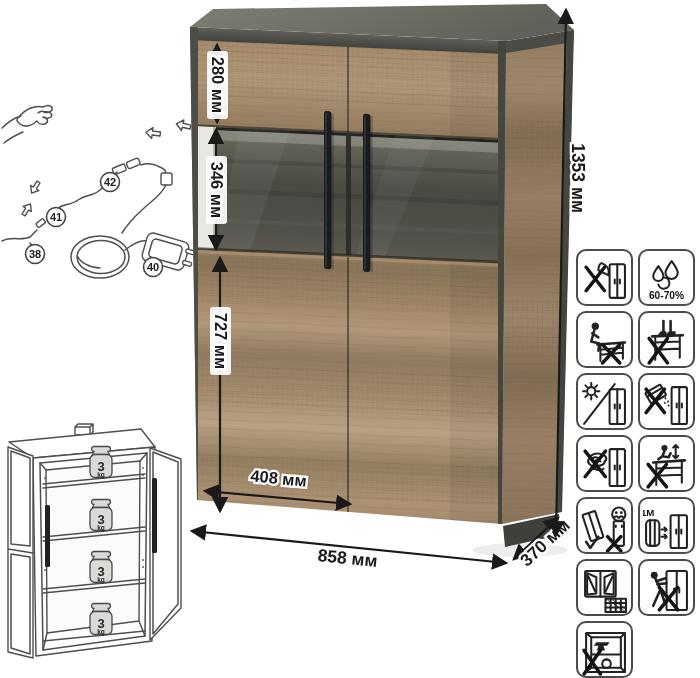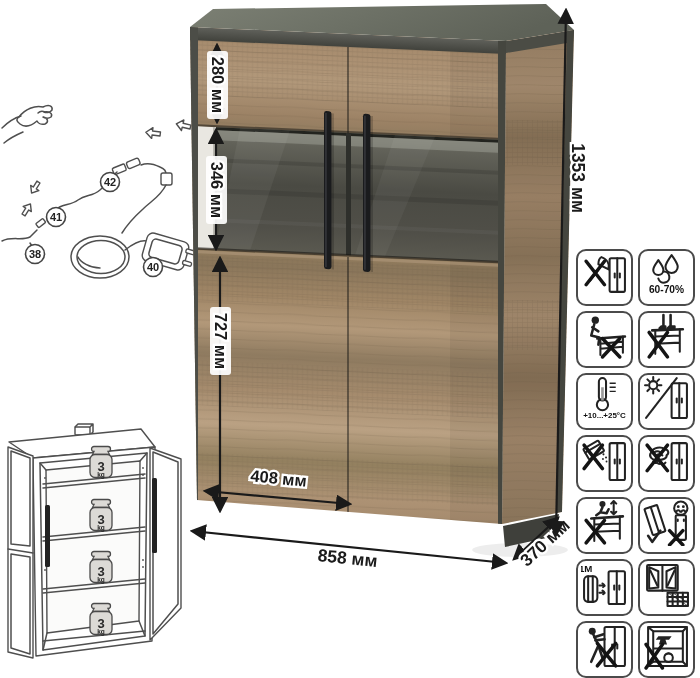--- a/index.html
+++ b/index.html
@@ -16,21 +16,21 @@
   .art{stroke:#4f4f4f;stroke-width:1.5;fill:none;stroke-linecap:round;stroke-linejoin:round}
   .artf{stroke:#4f4f4f;stroke-width:1.4;fill:#fff;stroke-linejoin:round}
   .callout-circle{fill:#fff;stroke:#454545;stroke-width:1.6}
   .callout-text{font-size:11px;font-weight:bold;fill:#222;text-anchor:middle}
   .badge{fill:#dcdad6;stroke:#4a4a4a;stroke-width:1.3}
   .badge-txt{font-weight:bold;text-anchor:middle;fill:#2a2a2a}
   
   .icon-grid{position:absolute;left:576px;top:249px;display:grid;
              grid-template-columns:57px 57px;grid-auto-rows:57px;gap:5px}
   .ci{border:2.2px solid #4b4b4b;border-radius:10px;background:#fff;box-sizing:border-box;
-      display:flex;align-items:flex-start;justify-content:center}
+      display:flex;align-items:flex-end;justify-content:center}
   .ci svg{width:47px;height:47px;display:block}
   .ln{stroke:#222;stroke-width:2;fill:none;stroke-linecap:round;stroke-linejoin:round}
   .lnt{stroke:#222;stroke-width:2.5;fill:none;stroke-linecap:round;stroke-linejoin:round}
   .xm{stroke:#141414;stroke-width:3.4;fill:none;stroke-linecap:round}
   .fl{fill:#222;stroke:none}
   .itx{font-weight:bold;fill:#111;text-anchor:middle}
 </style>
 </head>
 <body>
 
@@ -368,29 +368,20 @@
   <div class="ci">
     <svg viewBox="0 0 46 46">
       <path class="lnt" d="M20,2 L20,13 M27,2 L27,13"></path>
       <path class="ln" d="M16,15 L22,15 L22,13 L18,13 Z M24,15 L31,15 L31,13 L26,13 Z" fill="#222"></path>
       <path class="lnt" d="M9,17 L39,16"></path>
       <path class="ln" d="M12,17 L12,40 M36,16 L36,38 M12,23 L36,22 M12,30 L36,29"></path>
       <path class="xm" d="M6,19 L24,43 M24,19 L6,43"></path>
     </svg>
   </div>
 
-  <div class="ci">
-    <svg viewBox="0 0 46 46">
-      <rect class="ln" x="17.5" y="3" width="7" height="22" rx="3.5"></rect>
-      <circle class="ln" cx="21" cy="29" r="5.5" fill="#9a9a9a"></circle>
-      <line x1="21" y1="12" x2="21" y2="25" stroke="#9a9a9a" stroke-width="2.6"></line>
-      <path d="M28,8 h6 M28,12 h6 M28,16 h6" stroke="#222" stroke-width="1.4"></path>
-      <text x="23" y="42.5" font-size="7.8" class="itx">+10...+25°C</text>
-    </svg>
-  </div>
 
   <div class="ci">
     <svg viewBox="0 0 46 46">
       <circle class="ln" cx="10" cy="10" r="4"></circle>
       <path class="ln" d="M10,2 V4.5 M10,15.5 V18 M2,10 H4.5 M15.5,10 H18 M4.3,4.3 L6,6 M14,14 L15.7,15.7 M15.7,4.3 L14,6 M6,14 L4.3,15.7" stroke-width="1.6"></path>
       <line class="ln" x1="3" y1="42" x2="33" y2="3" stroke-width="2.2"></line>
       <rect class="ln" x="28" y="8" width="15" height="34" rx="1.5"></rect>
       <line class="ln" x1="35.5" y1="8" x2="35.5" y2="42"></line>
       <line class="ln" x1="33" y1="23" x2="33" y2="27"></line>
           <line class="ln" x1="38" y1="23" x2="38" y2="27"></line>

